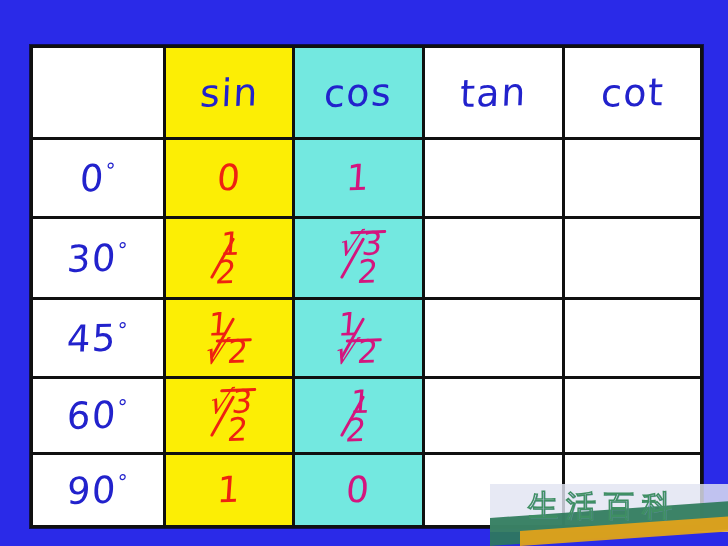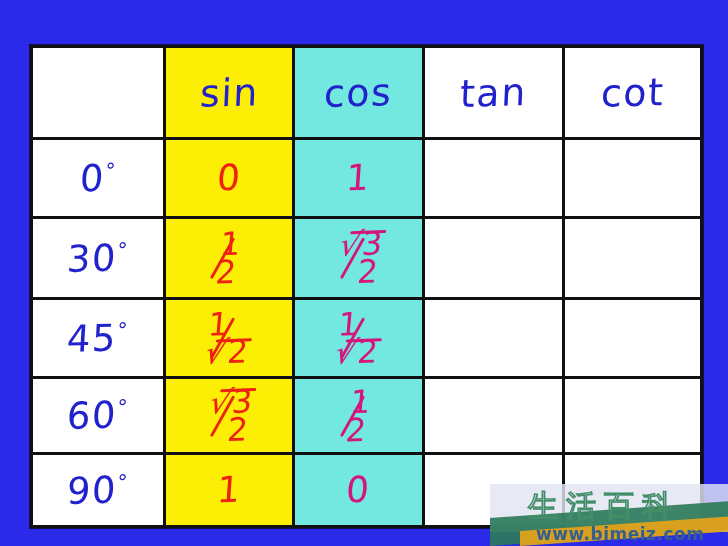--- a/index.html
+++ b/index.html
@@ -348,16 +348,15 @@
       </tr>
 
     </tbody>
   </table>
 
   <div id="watermark">
     <div id="wm-haze"></div>
     <div id="wm-band-green"></div>
     <div id="wm-band-gold"></div>
     <div id="wm-cn">生活百科</div>
-    <div id="wm-url">www.bimeiz.com</div>
   </div>
 
 </div>
 
 </body></html>

